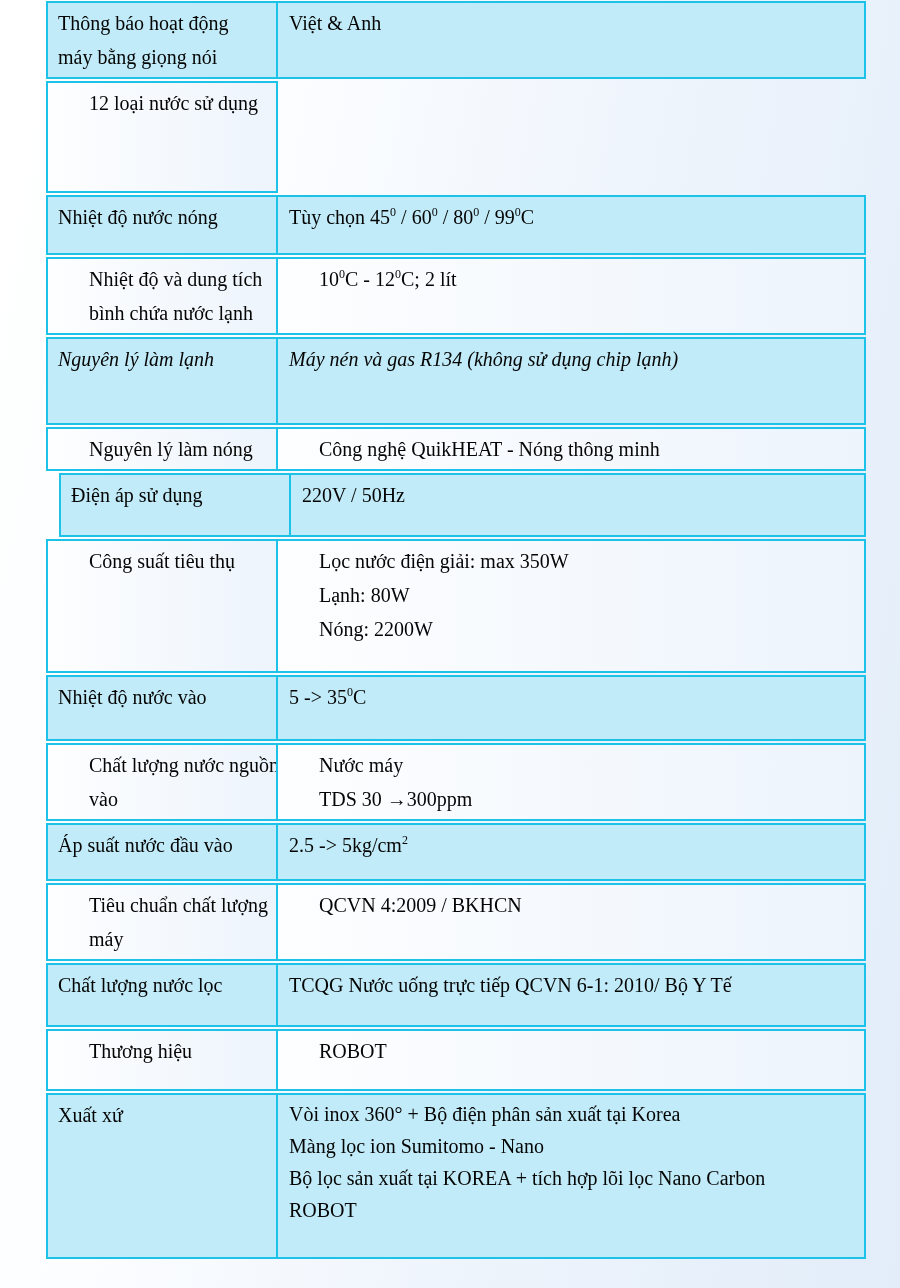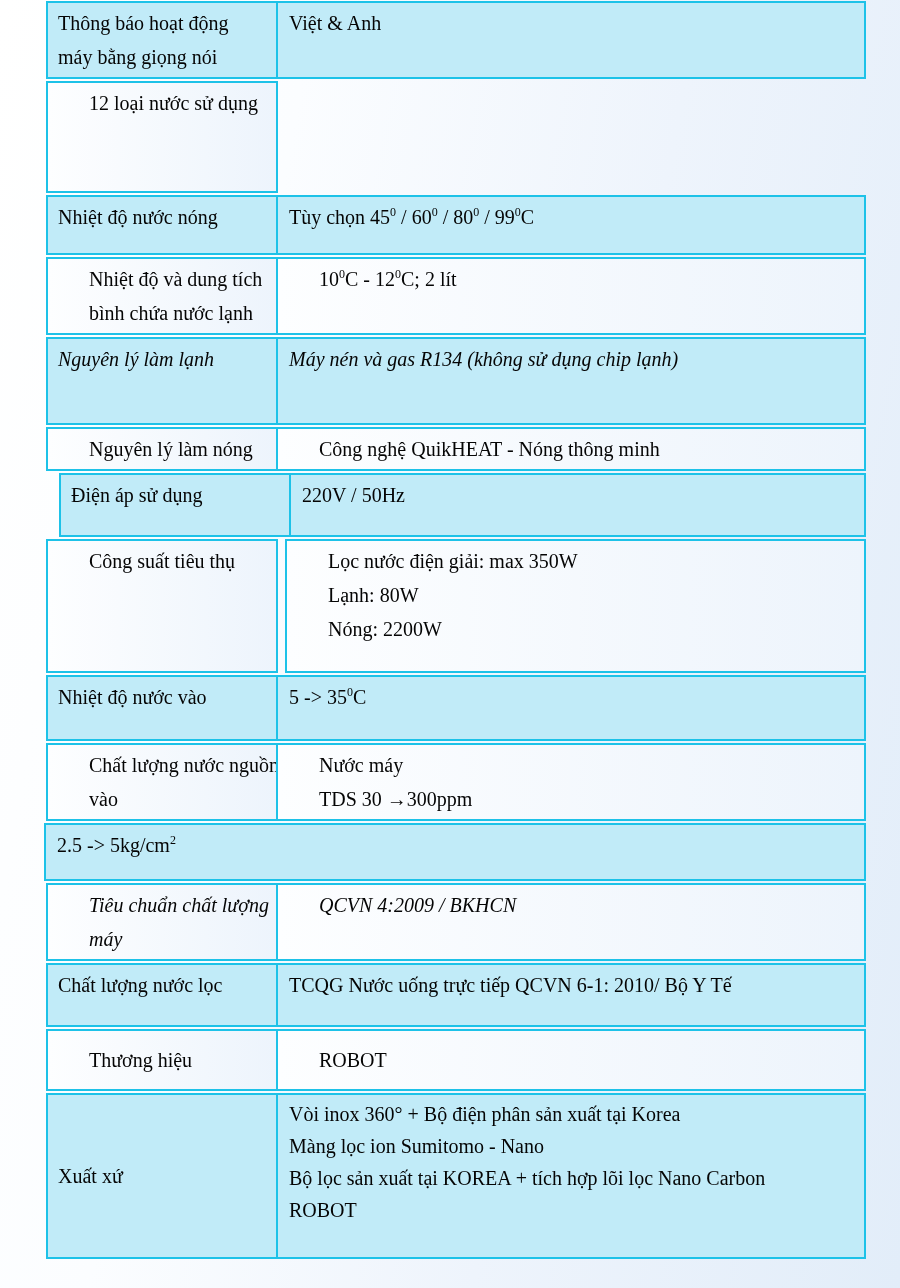--- a/index.html
+++ b/index.html
@@ -19,21 +19,21 @@
     box-sizing:border-box;
     border:2px solid #1dc2e8;
     padding:3px 8px 3px 10px;
   }
   .cell.label { width:232px; flex:none; }
   .cell.value { flex:1; margin-left:-2px; padding-left:11px; }
   .tint-cyan .cell { background:#c1ebf8; }
   .tint-light .cell { background:linear-gradient(to right, #fdfeff, #edf4fc);padding-left:41px; }
   .line { display:block; line-height:34px; white-space:nowrap; }
   .tight .line { line-height:32px; }
-  .v-center { display:flex; flex-direction:column; justify-content:center; }
+  .v-center { display:flex; flex-direction:column; }
   sup { font-size:0.6em; line-height:0; vertical-align:super; }
   b.arrow { font-weight:bold; }
 </style>
 </head>
 <body>
 
 <div class="page">
   <div class="spec-table">
       <div class="spec-row tint-cyan" style="min-height: 74px;">
         <div class="cell label">
@@ -83,21 +83,21 @@
         </div>
       </div>
       <div class="spec-row tint-cyan" style="min-height: 64px; margin-left: 13px;">
         <div class="cell label">
           <span class="line">Điện áp sử dụng</span>
         </div>
         <div class="cell value">
           <span class="line">220V / 50Hz</span>
         </div>
       </div>
-      <div class="spec-row tint-light" style="min-height: 134px; gap: 9px;">
+      <div class="spec-row tint-light" style="min-height: 134px;">
         <div class="cell label">
           <span class="line">Công suất tiêu thụ</span>
         </div>
         <div class="cell value">
           <span class="line">Lọc nước điện giải: max 350W</span>
           <span class="line">Lạnh: 80W</span>
           <span class="line">Nóng: 2200W</span>
         </div>
       </div>
       <div class="spec-row tint-cyan" style="min-height: 66px;">
@@ -112,25 +112,28 @@
         <div class="cell label">
           <span class="line">Chất lượng nước nguồn</span>
           <span class="line">vào</span>
         </div>
         <div class="cell value">
           <span class="line">Nước máy</span>
           <span class="line">TDS 30 <b class="arrow">→</b>300ppm</span>
         </div>
       </div>
       <div class="spec-row tint-cyan" style="min-height: 58px;">
+        <div class="cell label">
+          <span class="line">Áp suất nước đầu vào</span>
+        </div>
         <div class="cell value">
           <span class="line">2.5 -&gt; 5kg/cm<sup>2</sup></span>
         </div>
       </div>
-      <div class="spec-row tint-light" style="min-height: 75px; font-style: italic;">
+      <div class="spec-row tint-light" style="min-height: 75px;">
         <div class="cell label">
           <span class="line">Tiêu chuẩn chất lượng</span>
           <span class="line">máy</span>
         </div>
         <div class="cell value">
           <span class="line">QCVN 4:2009 / BKHCN</span>
         </div>
       </div>
       <div class="spec-row tint-cyan" style="min-height: 64px;">
         <div class="cell label">

